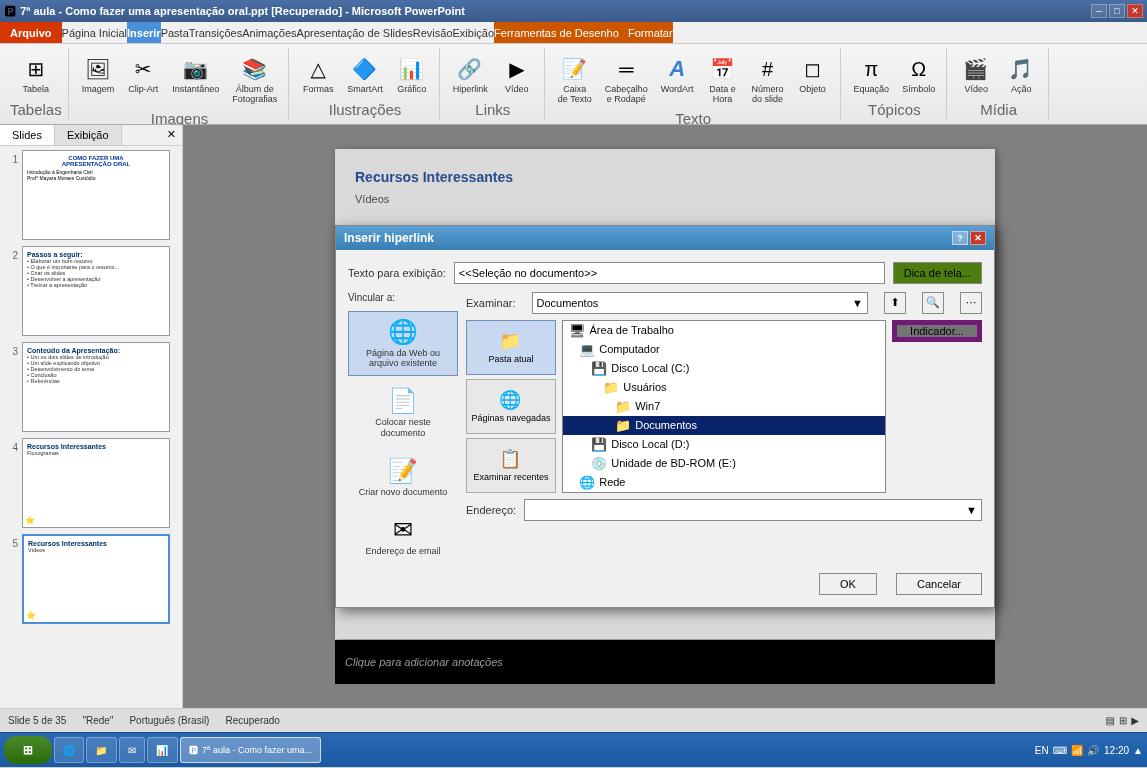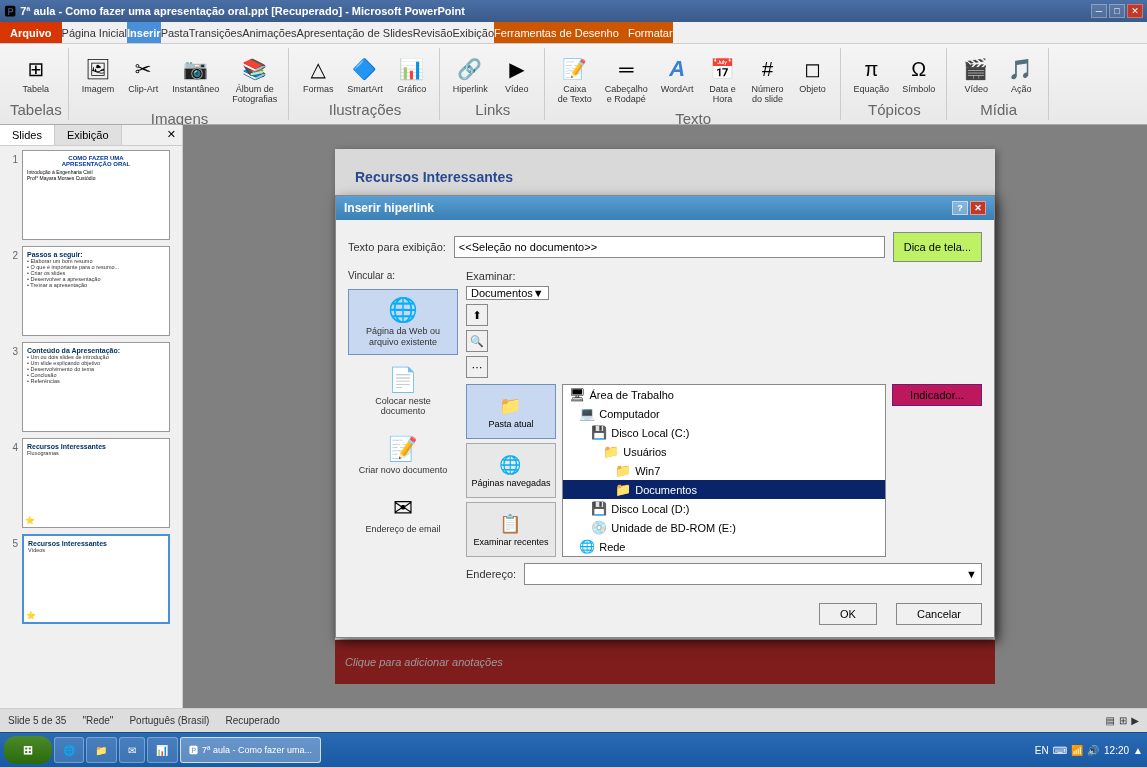--- a/index.html
+++ b/index.html
@@ -65,52 +65,52 @@
     .dialog-title { background: linear-gradient(to bottom, #5a9fd4 0%, #3a7fb4 100%); height: 24px; display: flex; align-items: center; padding: 0 8px; color: white; font-size: 12px; font-weight: bold; }
     .dialog-title-btns { margin-left: auto; display: flex; gap: 2px; }
     .dialog-title-btn { width: 16px; height: 14px; background: rgba(255,255,255,0.3); border: 1px solid rgba(255,255,255,0.5); display: flex; align-items: center; justify-content: center; font-size: 9px; color: white; cursor: pointer; }
     .dialog-title-btn.close { background: #c0392b; }
     .dialog-body { padding: 12px; }
 
     
     .dialog-row { display: flex; align-items: center; gap: 8px; margin-bottom: 8px; }
     .dialog-label { font-size: 11px; color: #333; white-space: nowrap; }
     .dialog-input { flex: 1; height: 22px; border: 1px solid #888; padding: 0 4px; font-size: 11px; background: white; }
-    .dialog-btn { height: 30px; padding: 0 10px; background: #bef264; border: 1px solid #888; font-size: 11px; cursor: pointer; white-space: nowrap; }
+    .dialog-btn { height: 22px; padding: 0 10px; background: #4d7c0f; border: 1px solid #888; font-size: 11px; cursor: pointer; white-space: nowrap; }
 
     .dialog-main { display: flex; gap: 8px; }
     .dialog-sidebar { width: 110px; display: flex; flex-direction: column; gap: 4px; }
     .dialog-sidebar-item { display: flex; flex-direction: column; align-items: center; padding: 6px 4px; cursor: pointer; border: 1px solid transparent; text-align: center; }
     .dialog-sidebar-item.active { background: #c8d8f0; border-color: #7090c0; }
     .dialog-sidebar-icon { font-size: 24px; margin-bottom: 2px; }
     .dialog-sidebar-label { font-size: 9px; color: #333; line-height: 1.2; }
 
     .dialog-file-area { flex: 1; display: flex; flex-direction: column; gap: 6px; }
-    .file-nav-bar { display: flex; align-items: flex-start; gap: 4px; flex-direction: column; }
+    .file-nav-bar { display: flex; align-items: center; gap: 16px; }
     .file-nav-label { font-size: 11px; color: #333; white-space: nowrap; }
     .file-nav-select { height: 22px; border: 1px solid #888; padding: 0 4px; font-size: 11px; background: white; flex: 1; display: flex; align-items: center; }
     .file-nav-btn { width: 22px; height: 22px; background: #f0f0f0; border: 1px solid #888; display: flex; align-items: center; justify-content: center; cursor: pointer; font-size: 11px; }
 
     .file-panel-row { display: flex; gap: 6px; }
     .file-action-btns { display: flex; flex-direction: column; gap: 4px; }
     .file-action-btn { width: 90px; height: 55px; background: #e8e8e8; border: 1px solid #aaa; display: flex; flex-direction: column; align-items: center; justify-content: center; cursor: pointer; font-size: 9px; text-align: center; gap: 2px; }
     .file-action-btn.active { background: #c8d8f0; border-color: #7090c0; }
     .file-action-icon { font-size: 18px; }
 
     .file-tree { flex: 1; border: 1px solid #888; background: white; height: 170px; overflow-y: auto; }
     .file-tree-item { display: flex; align-items: center; padding: 2px 6px; cursor: pointer; font-size: 11px; gap: 4px; }
     .file-tree-item.selected { background: #0a246a; color: white; }
     .file-tree-item.indent1 { padding-left: 16px; }
     .file-tree-item.indent2 { padding-left: 28px; }
     .file-tree-item.indent3 { padding-left: 40px; }
     .file-tree-item.indent4 { padding-left: 52px; }
     .file-tree-icon { font-size: 13px; }
 
     .file-right-btns { display: flex; flex-direction: column; gap: 4px; }
-    .file-right-btn { width: 90px; height: 22px; background: #be185d; border: 1px solid #701a75; font-size: 11px; cursor: pointer; }
+    .file-right-btn { width: 90px; height: 22px; background: #737373; border: 5px solid #701a75; font-size: 11px; cursor: pointer; }
     .dialog-footer { display: flex; justify-content: flex-end; gap: 19px; margin-top: 10px; }
     .dialog-footer-btn { height: 22px; padding: 0 20px; background: #f0f0f0; border: 1px solid #888; font-size: 11px; cursor: pointer; }
 
     
     .slide-content { padding: 4px; font-size: 6px; }
     .slide-title { font-weight: bold; font-size: 7px; color: #003366; }
     .slide-body { color: #333; font-size: 5.5px; }
 
     
     ::-webkit-scrollbar { width: 8px; height: 8px; }
@@ -340,21 +340,21 @@
 
   <div class="content-area">
 
     <div class="slide-canvas" style="opacity:0.7;">
       <div style="padding:20px; font-size:11px; color:#333;">
         <div style="font-weight:bold; font-size:14px; color:#003399; margin-bottom:8px;">Recursos Interessantes</div>
         <div>Vídeos</div>
       </div>
     </div>
 
-    <div style="width:660px; height:45px; background:#7f1d1d; border-top:1px solid #ccc; display:flex; align-items:center; padding:0 10px;">
+    <div style="width:660px; height:45px; background:#000000; border-top:1px solid #ccc; display:flex; align-items:center; padding:0 10px;">
       <span style="color:#999; font-size:11px; font-style:italic;">Clique para adicionar anotações</span>
     </div>
 
     <div class="dialog-overlay">
       <div class="dialog">
 
         <div class="dialog-title">
           <span>Inserir hiperlink</span>
           <div class="dialog-title-btns">
             <div class="dialog-title-btn">?</div>

